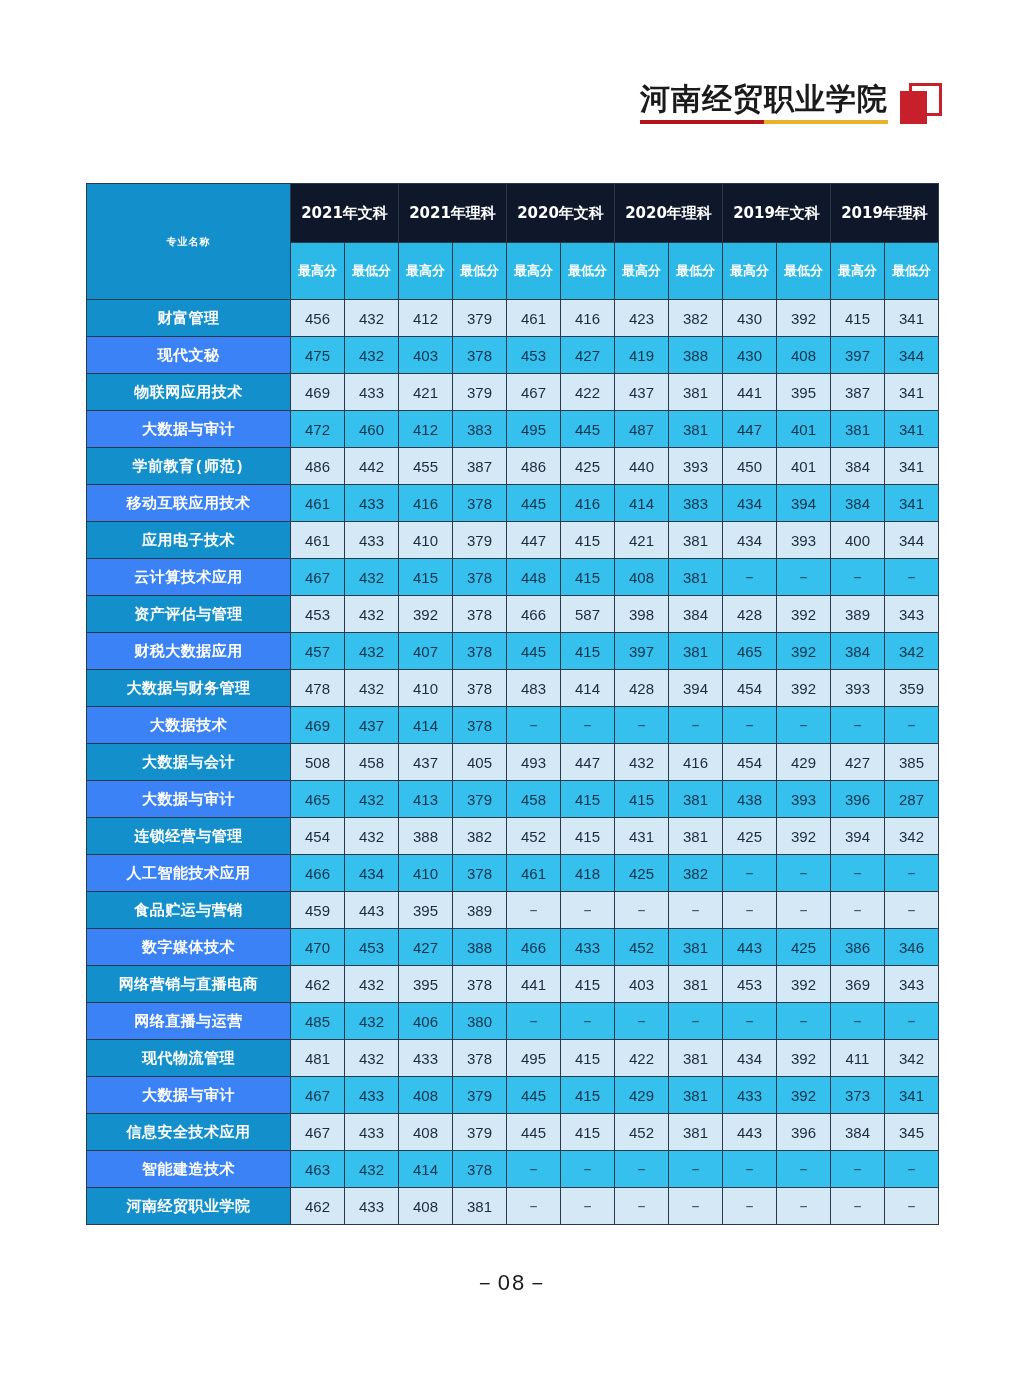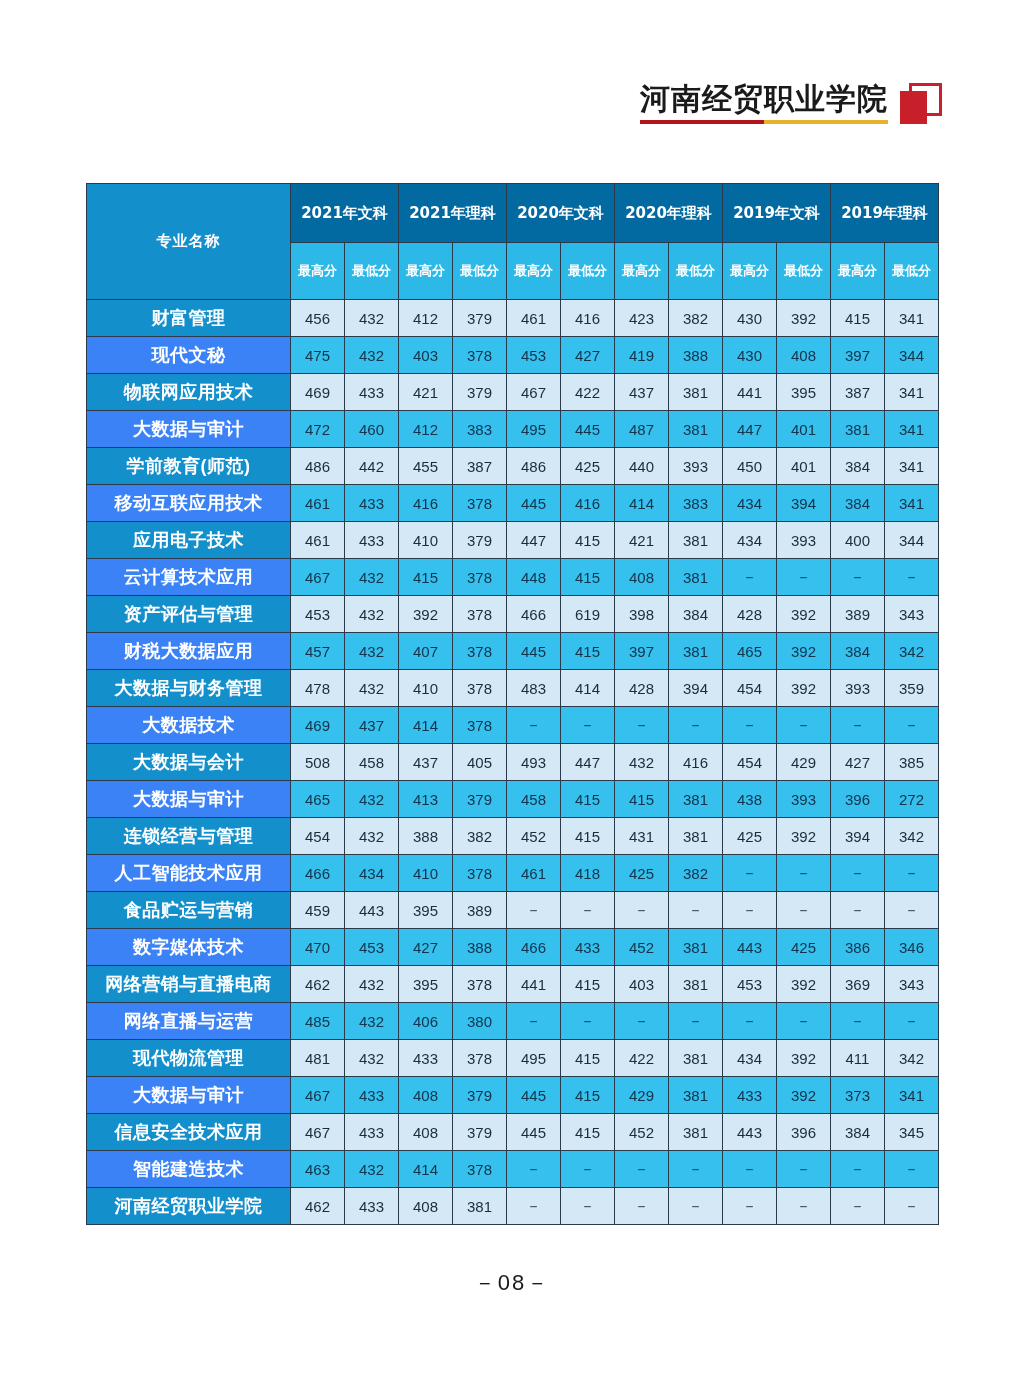--- a/index.html
+++ b/index.html
@@ -83,53 +83,53 @@
     border: 1px solid #2b3a4a;
     text-align: center;
     vertical-align: middle;
     padding: 0;
   }
 
   
   th.name-head {
     background: #1390cc;
     color: #ffffff;
-    font-size: 15px;
+    font-size: 10px;
     font-weight: 700;
     letter-spacing: 1px;
     height: 114px;
     font-family: "DejaVu Sans", "Liberation Sans", sans-serif;
   }
   th.year-head {
-    background: #0369a1;
+    background: #0f172a;
     color: #ffffff;
     font-size: 15px;
     font-weight: 700;
     height: 58px;
     font-family: "DejaVu Sans", "Liberation Sans", sans-serif;
     margin-top: 37px;
   }
   th.metric-head {
     background: #2cb9e8;
     color: #ffffff;
     font-size: 13px;
     font-weight: 700;
     height: 56px;
     font-family: "DejaVu Sans", "Liberation Sans", sans-serif;
     margin-top: 30px;
   }
 
   
   td.major-name {
     color: #ffffff;
-    font-size: 18px;
+    font-size: 15px;
     font-weight: 700;
     letter-spacing: 0.5px;
     height: 36px;
-    font-family: Liberation Sans, sans-serif;
+    font-family: Liberation Mono, monospace;
   }
   td.score {
     font-size: 15px;
     font-family: "Liberation Sans", "DejaVu Sans", sans-serif;
   }
 
   
   tr.row-odd td.major-name { background: #1390cc; }
   tr.row-odd td.score      { background: #d5e8f5; color: #1b2d3d; }
   tr.row-even td.major-name { background: #3b82f6; }
@@ -335,21 +335,21 @@
           <td class="score">－</td>
           <td class="score">－</td>
         </tr>
         <tr class="row-odd">
           <td class="major-name">资产评估与管理</td>
           <td class="score">453</td>
           <td class="score">432</td>
           <td class="score">392</td>
           <td class="score">378</td>
           <td class="score">466</td>
-          <td class="score">619</td>
+          <td class="score">587</td>
           <td class="score">398</td>
           <td class="score">384</td>
           <td class="score">428</td>
           <td class="score">392</td>
           <td class="score">389</td>
           <td class="score">343</td>
         </tr>
         <tr class="row-even">
           <td class="major-name">财税大数据应用</td>
           <td class="score">457</td>
@@ -416,21 +416,21 @@
           <td class="score">432</td>
           <td class="score">413</td>
           <td class="score">379</td>
           <td class="score">458</td>
           <td class="score">415</td>
           <td class="score">415</td>
           <td class="score">381</td>
           <td class="score">438</td>
           <td class="score">393</td>
           <td class="score">396</td>
-          <td class="score">272</td>
+          <td class="score">287</td>
         </tr>
         <tr class="row-odd">
           <td class="major-name">连锁经营与管理</td>
           <td class="score">454</td>
           <td class="score">432</td>
           <td class="score">388</td>
           <td class="score">382</td>
           <td class="score">452</td>
           <td class="score">415</td>
           <td class="score">431</td>

